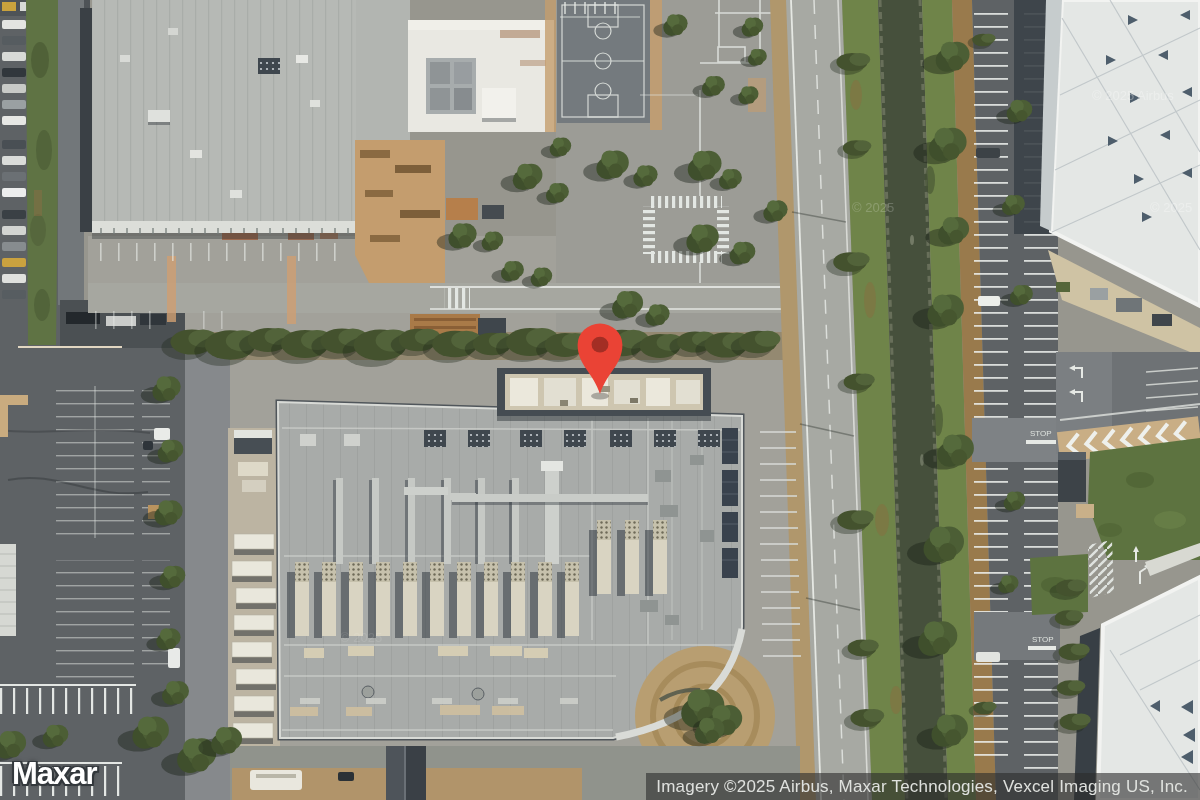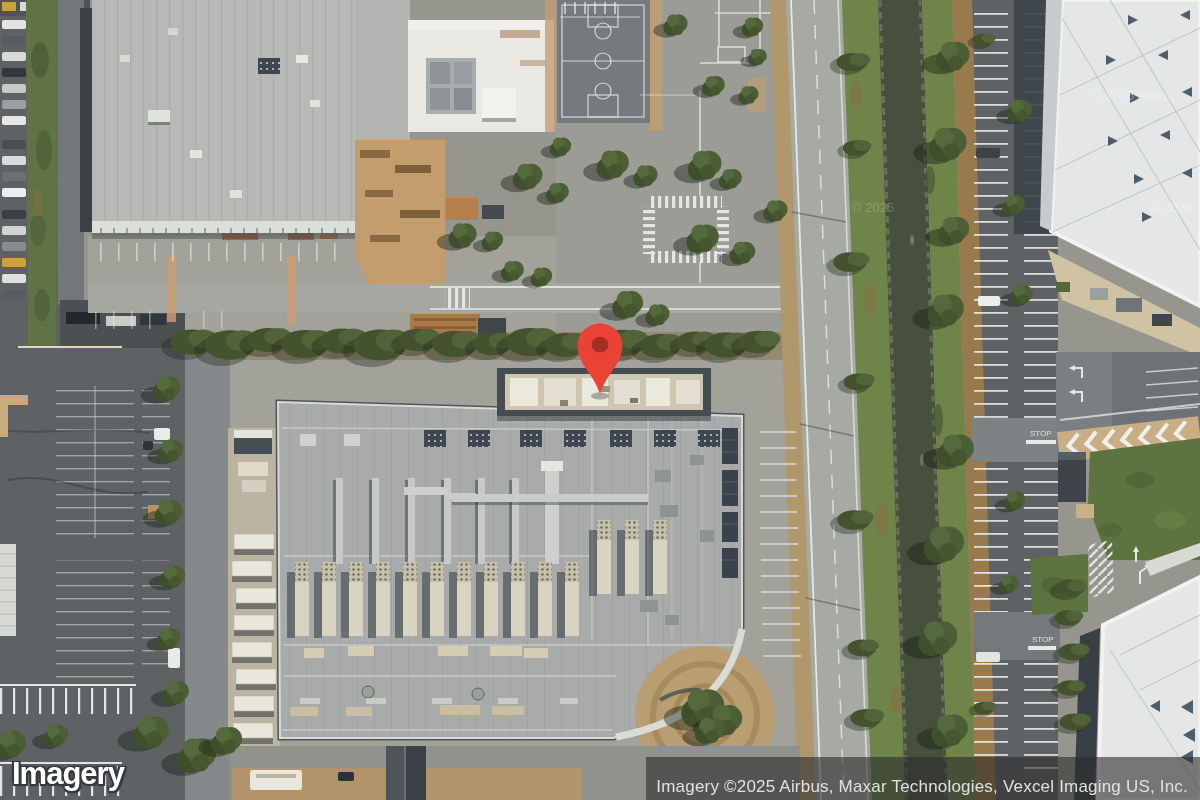--- a/index.html
+++ b/index.html
@@ -15,21 +15,21 @@
   .f-lawn{fill:var(--lawn,#5d7340)}
   .pin{position:absolute;z-index:30;}
   .pin-body{fill:var(--pin-red,#EA4335)} .pin-dot{fill:var(--pin-inner,#A32E24)}
   .google-logo{
     position:absolute;left:12px;bottom:8px;z-index:40;color:#fff;
     font-size:31px;font-weight:bold;letter-spacing:-1px;
     text-shadow:-2px -1px 0 #33383c,2px -1px 0 #33383c,-1px 2px 0 #33383c,2px 2px 0 #33383c,0 0 5px rgba(0,0,0,.55);
   }
   .attribution{
     position:absolute;right:0;bottom:0;z-index:40;height:27px;line-height:27px;
-    padding:16px 12px 0 10px;background:var(--attr_bg,rgba(44,44,44,.6));
+    padding:0 12px 0 10px;background:var(--attr_bg,rgba(44,44,44,.6));
     color:var(--attr_fg,#dfe1de);font-size:17px;letter-spacing:.2px;white-space:nowrap;
   }
   .wm{font-size:13px;fill:#fff;}
 </style>
 </head>
 <body>
 
 <div class="viewport">
 <svg class="scene" width="1200" height="800" viewBox="0 0 1200 800" xmlns="http://www.w3.org/2000/svg">
 <defs>
@@ -737,15 +737,15 @@
   <text class="wm" x="1150" y="212" opacity=".3">© 2025</text>
   <text class="wm" x="340" y="642" opacity=".1">© 2025</text>
 </g>
 </svg>
 
 <svg class="pin" viewBox="0 0 60 84" preserveAspectRatio="none" xmlns="http://www.w3.org/2000/svg" style="left:572px;top:320px;width:56px;height:74px">
   <path class="pin-body" d="M30,84 C23,60 6,51 6,28 A24,24 0 1 1 54,28 C54,51 37,60 30,84 Z"></path>
   <circle class="pin-dot" cx="30" cy="28" r="9"></circle>
 </svg>
 
-<div class="google-logo">Imagery</div>
+<div class="google-logo">Maxar</div>
 <div class="attribution">Imagery ©2025 Airbus, Maxar Technologies, Vexcel Imaging US, Inc.</div>
 </div>
 
 </body></html>

